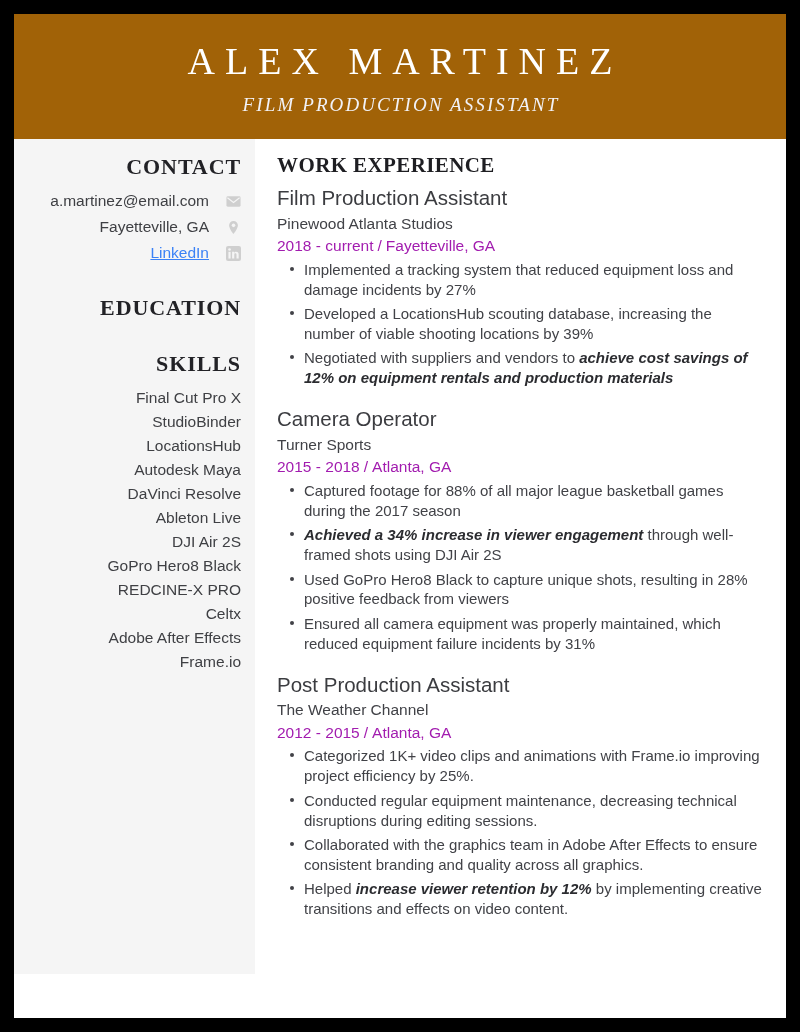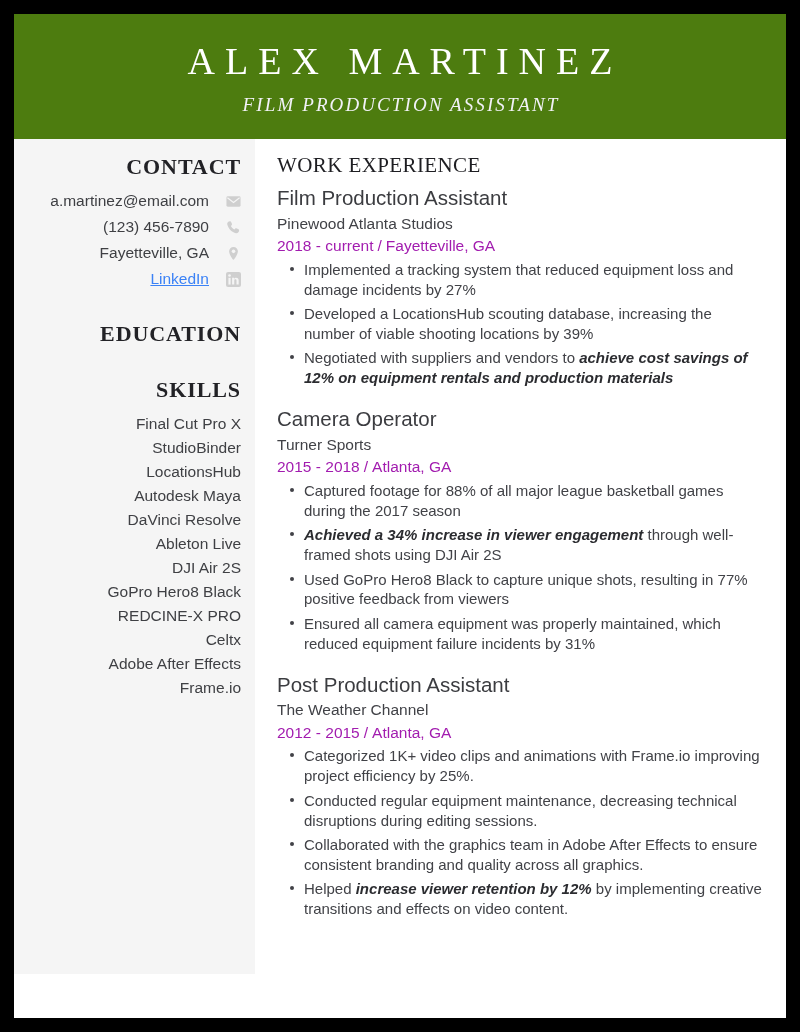--- a/index.html
+++ b/index.html
@@ -18,21 +18,21 @@
     left: 14px;
     top: 14px;
     width: 772px;
     height: 1004px;
     background: #ffffff;
     overflow: hidden;
   }
 
   
   .header {
-    background: #4d7c0f;
+    background: #a16207;
     height: 125px;
     box-sizing: border-box;
     padding-top: 26px;
     text-align: center;
   }
   .header-name {
     font-family: "Liberation Serif", serif;
     color: #ffffff;
     font-size: 38px;
     letter-spacing: 10px;
@@ -111,21 +111,21 @@
     font-size: 15.5px;
     color: #3f4044;
     line-height: 1.52;
   }
   .edu-block { margin-bottom: 0; }
   .skills-list .side-line { line-height: 1.55; }
 
   
   .main-heading {
     font-family: "Liberation Serif", serif;
-    font-weight: normal;
+    font-weight: bold;
     font-size: 21px;
     color: #1e1e22;
     letter-spacing: 0.4px;
     margin: 0 0 7px 0;
   }
   .job { margin-bottom: 7px; }
   .job-title {
     font-size: 20.5px;
     color: #3b3c40;
     font-weight: 400;
@@ -189,28 +189,20 @@
     <div class="sidebar">
 
       <div class="side-heading">CONTACT</div>
       <div id="contact-list">
           <div class="contact-row">
             <span class="contact-text">a.martinez@email.com</span>
             <span class="cicon">
               <svg viewBox="0 0 16 16" fill="currentColor">
                 <rect x="0.5" y="2.5" width="15" height="11" rx="1.4"></rect>
                 <path d="M1.5 4 L8 9 L14.5 4" fill="none" stroke="#f5f5f5" stroke-width="1.3"></path>
-              </svg>
-            </span>
-          </div>
-          <div class="contact-row">
-            <span class="contact-text">(123) 456-7890</span>
-            <span class="cicon">
-              <svg viewBox="0 0 16 16" fill="currentColor">
-                <path d="M4.2 1.2c.7 0 1.1.5 1.4 1.2l.7 1.7c.2.6.1 1-.3 1.4l-.8.8c.8 1.7 2 2.9 3.7 3.7l.8-.8c.4-.4.8-.5 1.4-.3l1.7.7c.7.3 1.2.7 1.2 1.4 0 2-1.6 3.3-3.3 3C6.2 13.3 2.7 9.8 1.3 4.6 1 2.8 2.3 1.2 4.2 1.2z"></path>
               </svg>
             </span>
           </div>
           <div class="contact-row">
             <span class="contact-text">Fayetteville, GA</span>
             <span class="cicon">
               <svg viewBox="0 0 16 16" fill="currentColor">
                 <path d="M8 1C5.4 1 3.3 3.1 3.3 5.7c0 3.4 4 8.6 4.2 8.8.2.3.7.3.9 0 .2-.2 4.3-5.4 4.3-8.8C12.7 3.1 10.6 1 8 1z"></path>
                 <circle cx="8" cy="5.7" r="1.9" fill="#f5f5f5"></circle>
               </svg>
@@ -263,21 +255,21 @@
             </ul>
           </div>
           <div class="job-gap"></div>
           <div class="job">
             <div class="job-title">Camera Operator</div>
             <div class="job-company">Turner Sports</div>
             <div class="job-meta"><span>2015 - 2018</span><span class="sep">/</span><span>Atlanta, GA</span></div>
             <ul class="bullets">
               <li><span>Captured footage for 88% of all major league basketball games during the 2017 season</span></li>
               <li><b>Achieved a 34% increase in viewer engagement</b><span> through well-framed shots using DJI Air 2S</span></li>
-              <li><span>Used GoPro Hero8 Black to capture unique shots, resulting in 77% positive feedback from viewers</span></li>
+              <li><span>Used GoPro Hero8 Black to capture unique shots, resulting in 28% positive feedback from viewers</span></li>
               <li><span>Ensured all camera equipment was properly maintained, which reduced equipment failure incidents by 31%</span></li>
             </ul>
           </div>
           <div class="job-gap"></div>
           <div class="job">
             <div class="job-title">Post Production Assistant</div>
             <div class="job-company">The Weather Channel</div>
             <div class="job-meta"><span>2012 - 2015</span><span class="sep">/</span><span>Atlanta, GA</span></div>
             <ul class="bullets">
               <li><span>Categorized 1K+ video clips and animations with Frame.io improving project efficiency by 25%.</span></li>

